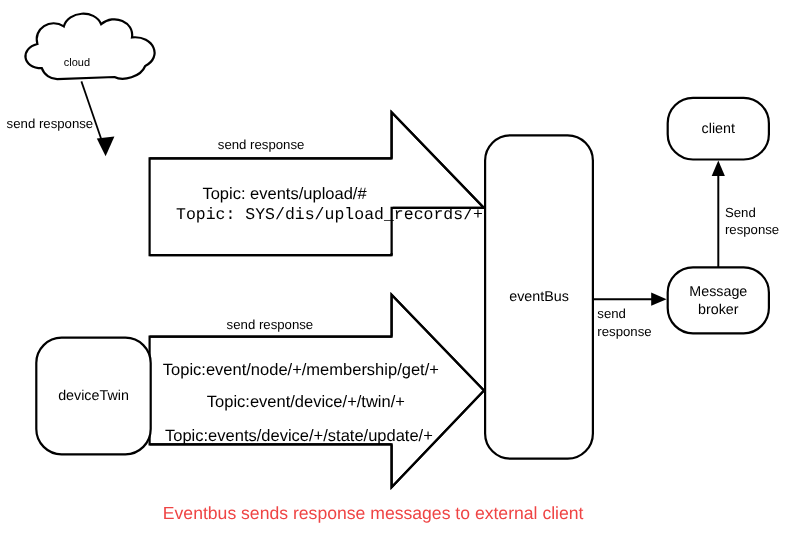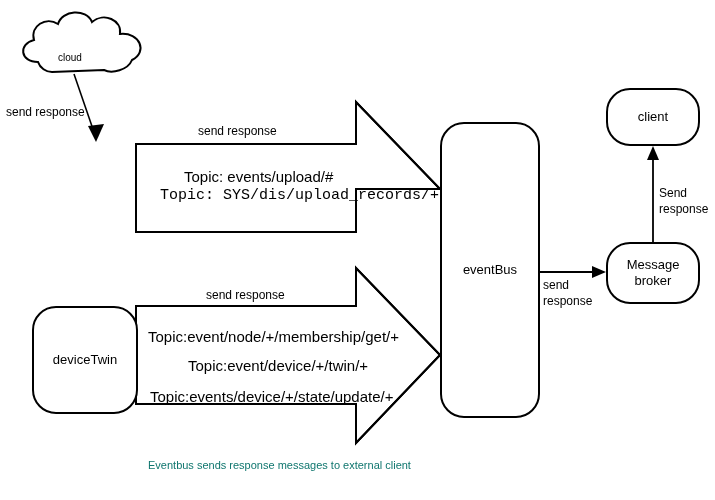--- a/index.html
+++ b/index.html
@@ -35,22 +35,22 @@
     position: absolute;
     font-size: 12px;
     color: #000000;
     white-space: nowrap;
   }
   .label.small {
     font-size: 15px;
   }
   .caption {
     position: absolute;
-    font-size: 11px;
-    color: #0f766e;
+    font-size: 16px;
+    color: #ef4444;
     white-space: nowrap;
   }
   svg.overlay {
     position: absolute;
     left: 0;
     top: 0;
     width: 715px;
     height: 500px;
     overflow: visible;
   }

